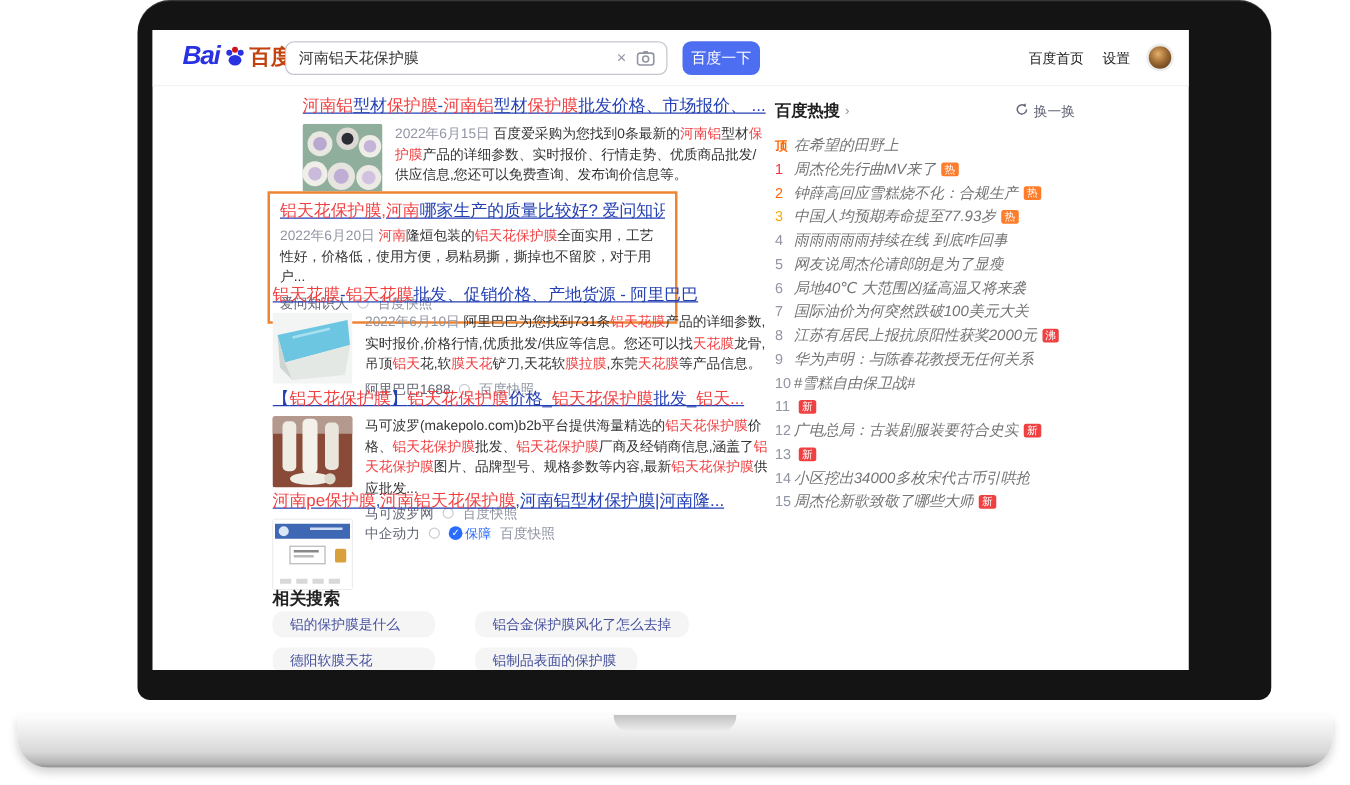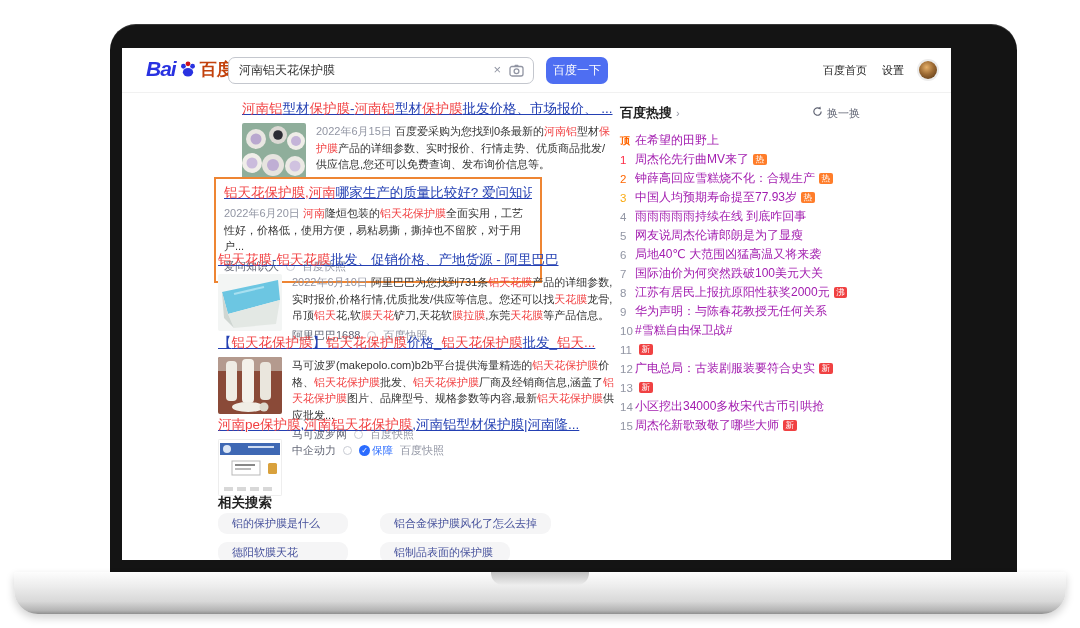--- a/index.html
+++ b/index.html
@@ -1,20 +1,20 @@
 <!DOCTYPE html>
 <html><head>
 <meta charset="utf-8">
 <style>
   * { margin:0; padding:0; box-sizing:border-box; }
   body { background:#fff; font-family:"Liberation Sans","DejaVu Sans",sans-serif; }
   .stage { position:relative; width:1080px; height:628px; background:#fff; overflow:hidden; }
 
   
-  .lid { position:absolute; left:110px; top:24px; width:907px; height:560px;
+  .lid { position:absolute; left:110px; top:0; width:907px; height:560px;
          background:#141414; border-radius:26px 26px 10px 10px; z-index:1;
          box-shadow:inset 0 1px 0 rgba(255,255,255,.15); }
   .screen { position:absolute; left:12px; top:24px; width:829px; height:512px;
             background:#fff; overflow:hidden; }
   .base { position:absolute; left:14px; top:572px; width:1052px; height:42px; z-index:2;
           background:linear-gradient(#fdfdfd 0%, #ececec 35%, #d8d8d8 70%, #b3b3b3 92%, #8f8f8f 100%);
           border-radius:3px 3px 24px 24px; box-shadow:0 4px 8px rgba(0,0,0,.18); }
   .notch { position:absolute; left:50%; top:0; transform:translateX(-50%);
            width:98px; height:13px; background:linear-gradient(#c2c2c2,#ededed);
            border-radius:0 0 12px 12px; }
@@ -71,21 +71,21 @@
   .sidebar { position:absolute; left:498px; top:56px; width:240px; }
   .hot-head { display:flex; align-items:center; margin-bottom:9px; }
   .hot-title { font-size:13px; font-weight:bold; color:#1f1f1f; }
   .hot-chevron { font-size:11px; color:#9195a3; margin-left:4px; }
   .hot-refresh { margin-left:auto; display:flex; align-items:flex-start; gap:4px; font-size:11px;
                  color:#626675; cursor:pointer; }
   .hot-item { display:flex; align-items:center; height:19px; white-space:nowrap; cursor:pointer; }
   .rank { width:15px; flex:none; font-size:11.5px; color:#9195a3; }
   .rank.top { color:#ff6600; font-size:10px; font-weight:bold; }
   .rank.r1 { color:#fe2d46; } .rank.r2 { color:#ff6600; } .rank.r3 { color:#faa90e; }
-  .hot-text { font-size:12px; color:#a21caf; overflow:hidden; }
+  .hot-text { font-size:12px; color:#737373; overflow:hidden;font-style:italic; }
   .hbadge { flex:none; margin-left:4px; font-size:8.5px; color:#fff; padding:0.5px 2.5px;
             border-radius:2px; line-height:1.2; }
   .b-hot { background:#ff7d2a; } .b-new { background:#f04142; }
 </style>
 </head>
 <body>
 
 <div class="stage">
   <div class="lid">
     <div class="screen">

